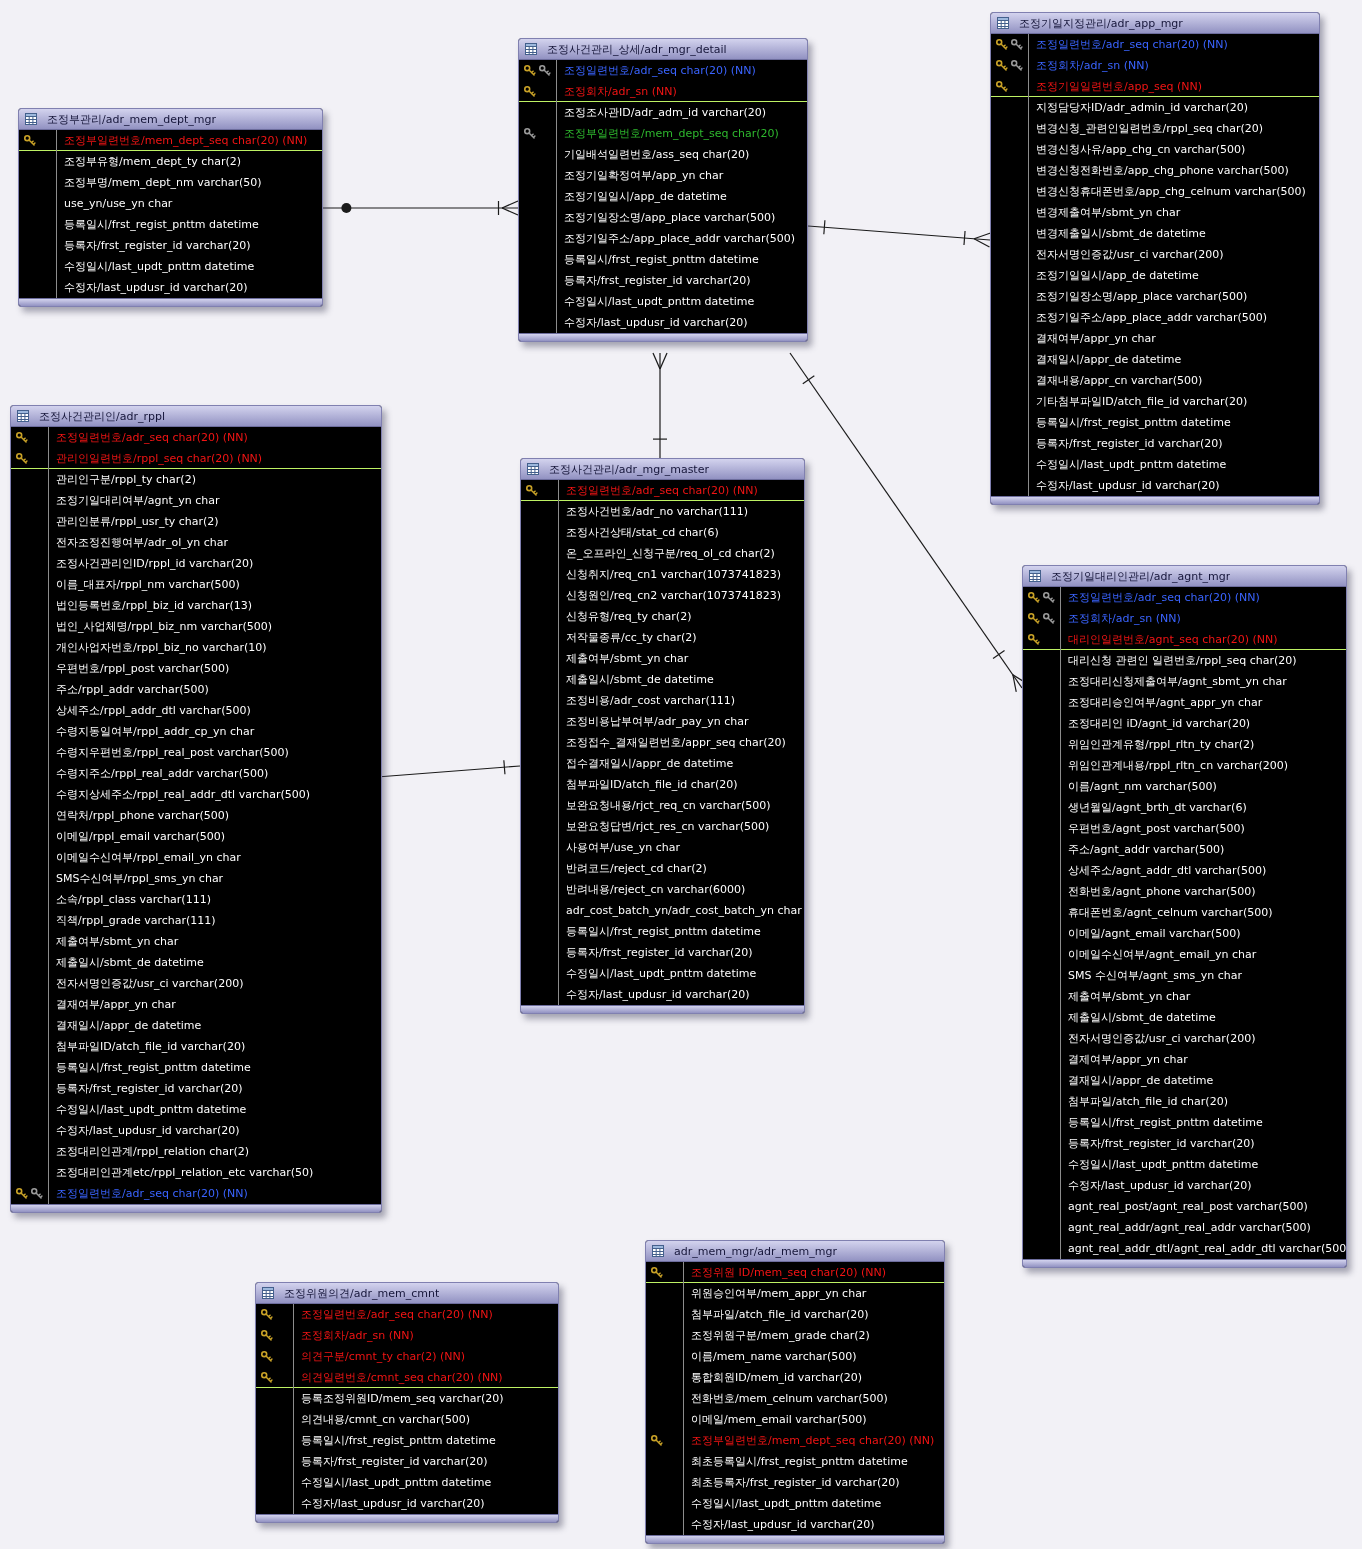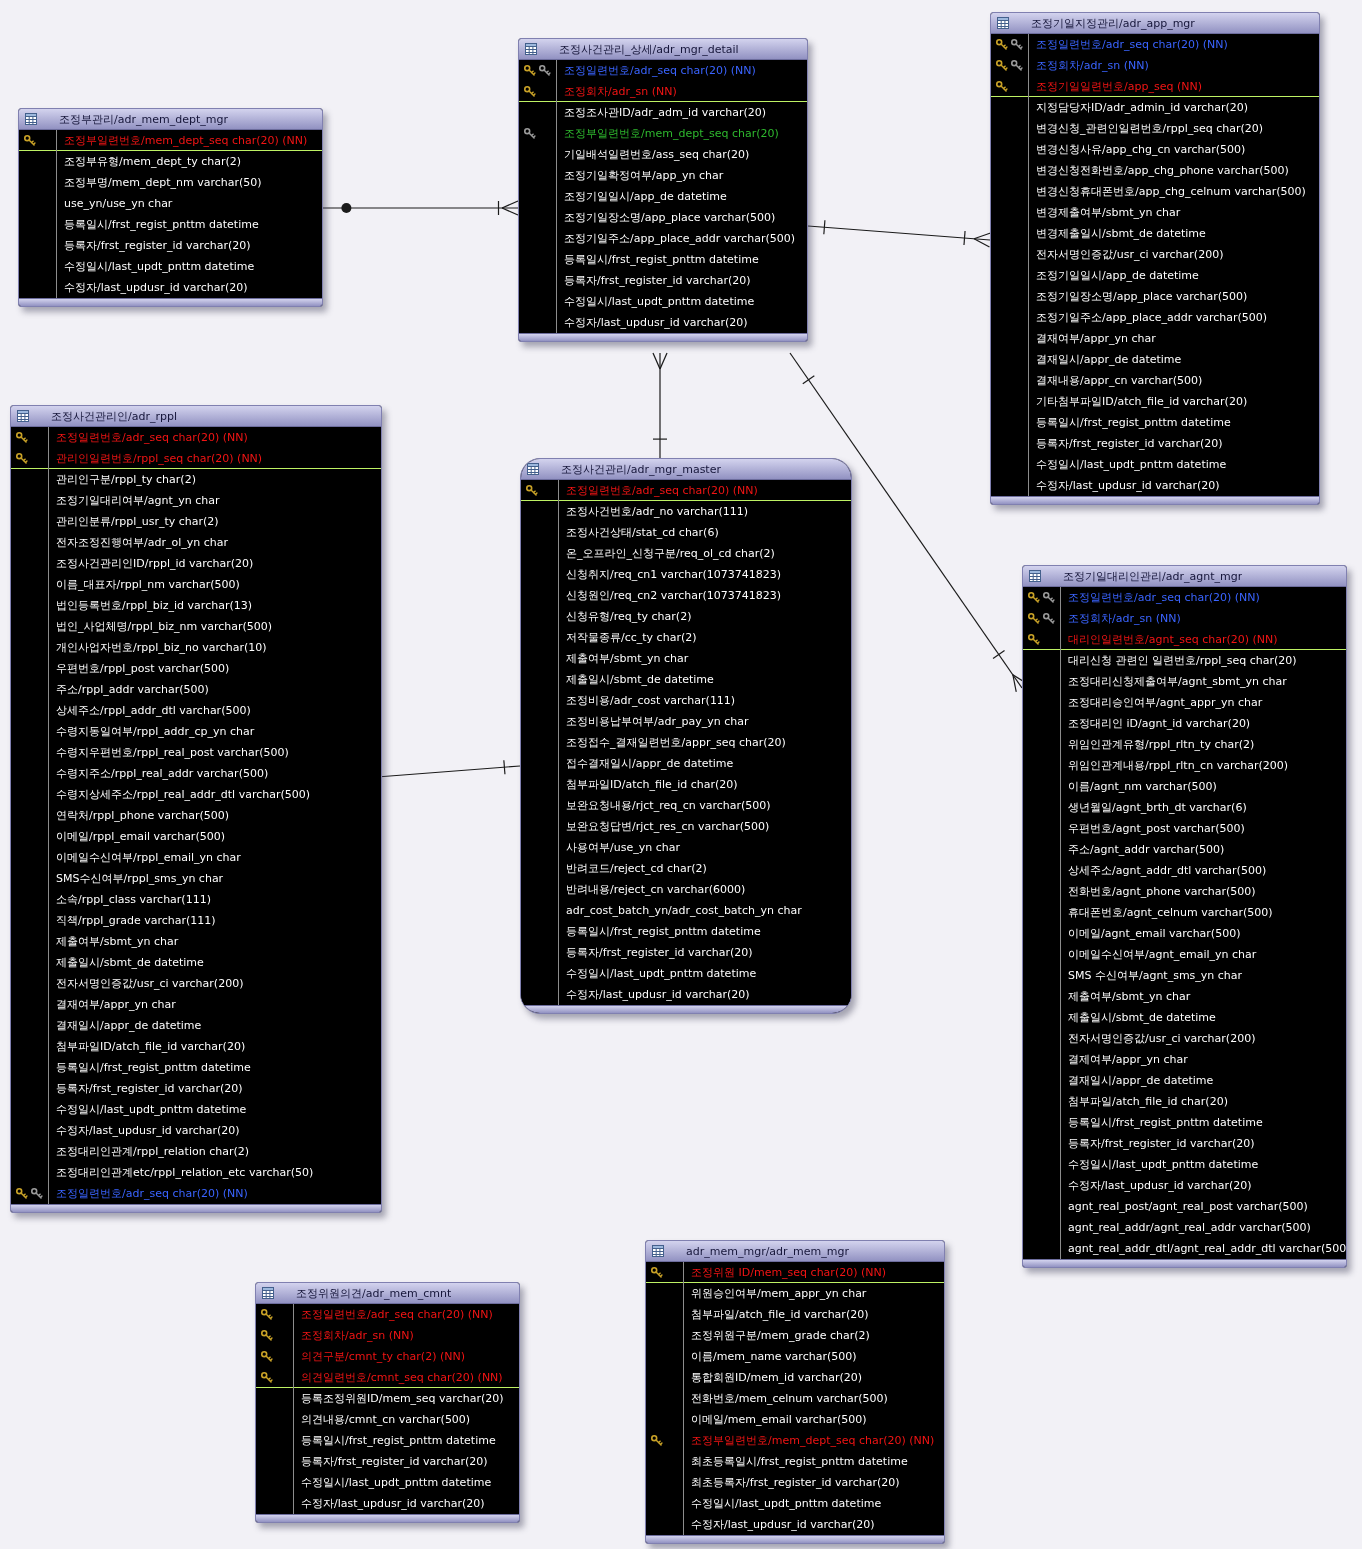--- a/index.html
+++ b/index.html
@@ -17,21 +17,21 @@
     border:1px solid #8080b0;
     border-radius:3px;
     overflow:hidden;
     background:var(--body-bg,#000);
     box-shadow:4px 5px 6px rgba(70,70,95,.45);
   }
   .ent-header{
     height:21px;
     background:linear-gradient(var(--header-grad-top,#d2d2ee),var(--header-grad-bottom,#9393c3));
     border-bottom:1px solid #6d6d9d;
-    display:flex;align-items:center;gap:22px;
+    display:flex;align-items:center;gap:10px;
     padding:8px 6px;
   }
   .ent-title{
     font-size:11px;
     color:var(--header-text,#16163a);
     white-space:nowrap;overflow:hidden;
   }
   .ent-body{background:var(--body-bg,#000);position:relative}
   .ent-body::after{
     content:"";position:absolute;top:0;bottom:0;left:37px;width:1px;
@@ -528,21 +528,21 @@
             <svg width="13" height="13" viewBox="0 0 16 16">
               <circle cx="5.2" cy="5.2" r="3" fill="none" stroke="#9a9a9a" stroke-width="2"></circle>
               <path d="M7.4 7.4 L13.6 13.6 M10.6 10.6 L12.4 8.8 M12.9 12.9 L14.7 11.1" fill="none" stroke="#9a9a9a" stroke-width="1.8" stroke-linecap="round"></path>
             </svg>
           </span>
           <span class="col-text pkfk">조정일련번호/adr_seq char(20) (NN)</span>
         </div>
       </div>
       <div class="ent-footer"></div>
     </div>
-    <div class="entity" style="left: 520px; top: 458px; width: 332px; border-radius: 20px;">
+    <div class="entity" style="left: 520px; top: 458px; width: 285px;">
       <div class="ent-header">
         <svg width="12" height="12" viewBox="0 0 12 12">
           <rect x="0.5" y="0.5" width="11" height="11" fill="#ffffff" stroke="#44608c"></rect>
           <rect x="0.5" y="0.5" width="11" height="3" fill="#9db8dd" stroke="#44608c"></rect>
           <path d="M0.5 6.5 H11.5 M0.5 9.5 H11.5 M4.2 3.5 V11.5 M7.9 3.5 V11.5" stroke="#44608c" fill="none" stroke-width="1"></path>
         </svg>
         <span class="ent-title">조정사건관리/adr_mgr_master</span>
       </div>
       <div class="ent-body">
         <div class="col-row pk-sep">
@@ -810,21 +810,21 @@
           <span class="gutter"></span>
           <span class="col-text normal">agnt_real_addr/agnt_real_addr varchar(500)</span>
         </div>
         <div class="col-row">
           <span class="gutter"></span>
           <span class="col-text normal">agnt_real_addr_dtl/agnt_real_addr_dtl varchar(500)</span>
         </div>
       </div>
       <div class="ent-footer"></div>
     </div>
-    <div class="entity" style="left: 255px; top: 1282px; width: 265px;">
+    <div class="entity" style="left: 255px; top: 1282px; width: 304px;">
       <div class="ent-header">
         <svg width="12" height="12" viewBox="0 0 12 12">
           <rect x="0.5" y="0.5" width="11" height="11" fill="#ffffff" stroke="#44608c"></rect>
           <rect x="0.5" y="0.5" width="11" height="3" fill="#9db8dd" stroke="#44608c"></rect>
           <path d="M0.5 6.5 H11.5 M0.5 9.5 H11.5 M4.2 3.5 V11.5 M7.9 3.5 V11.5" stroke="#44608c" fill="none" stroke-width="1"></path>
         </svg>
         <span class="ent-title">조정위원의견/adr_mem_cmnt</span>
       </div>
       <div class="ent-body">
         <div class="col-row">

